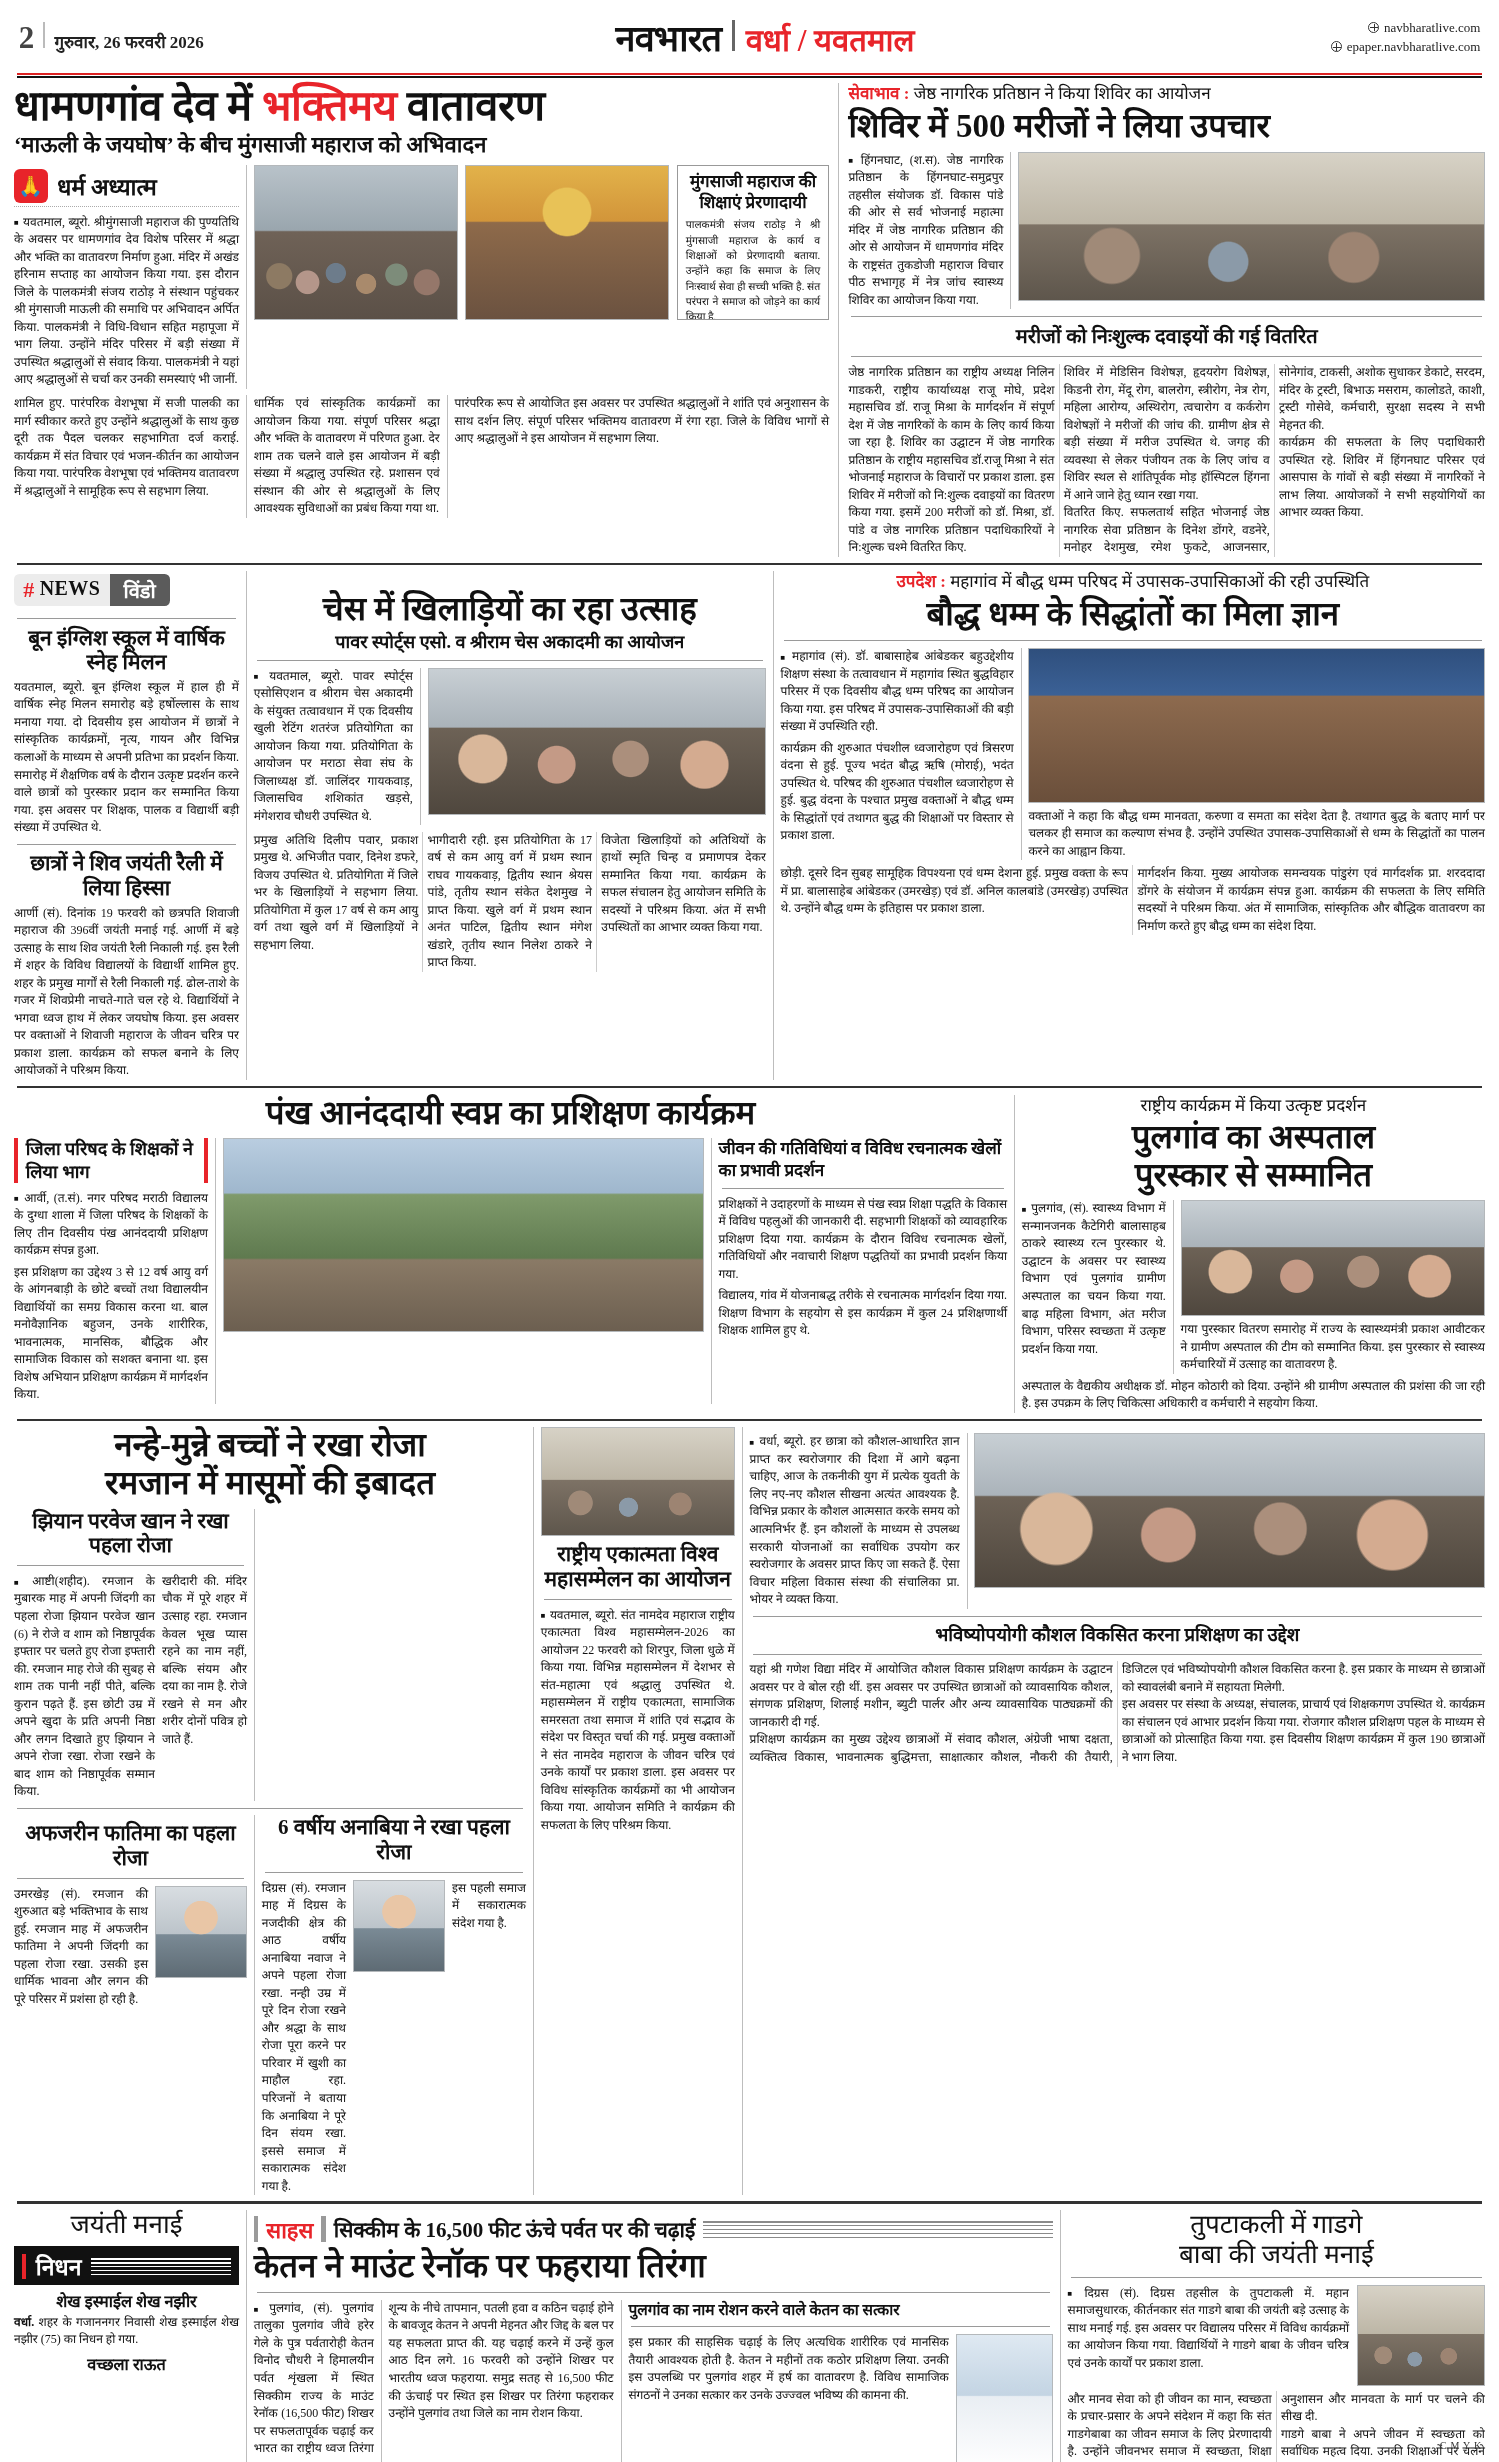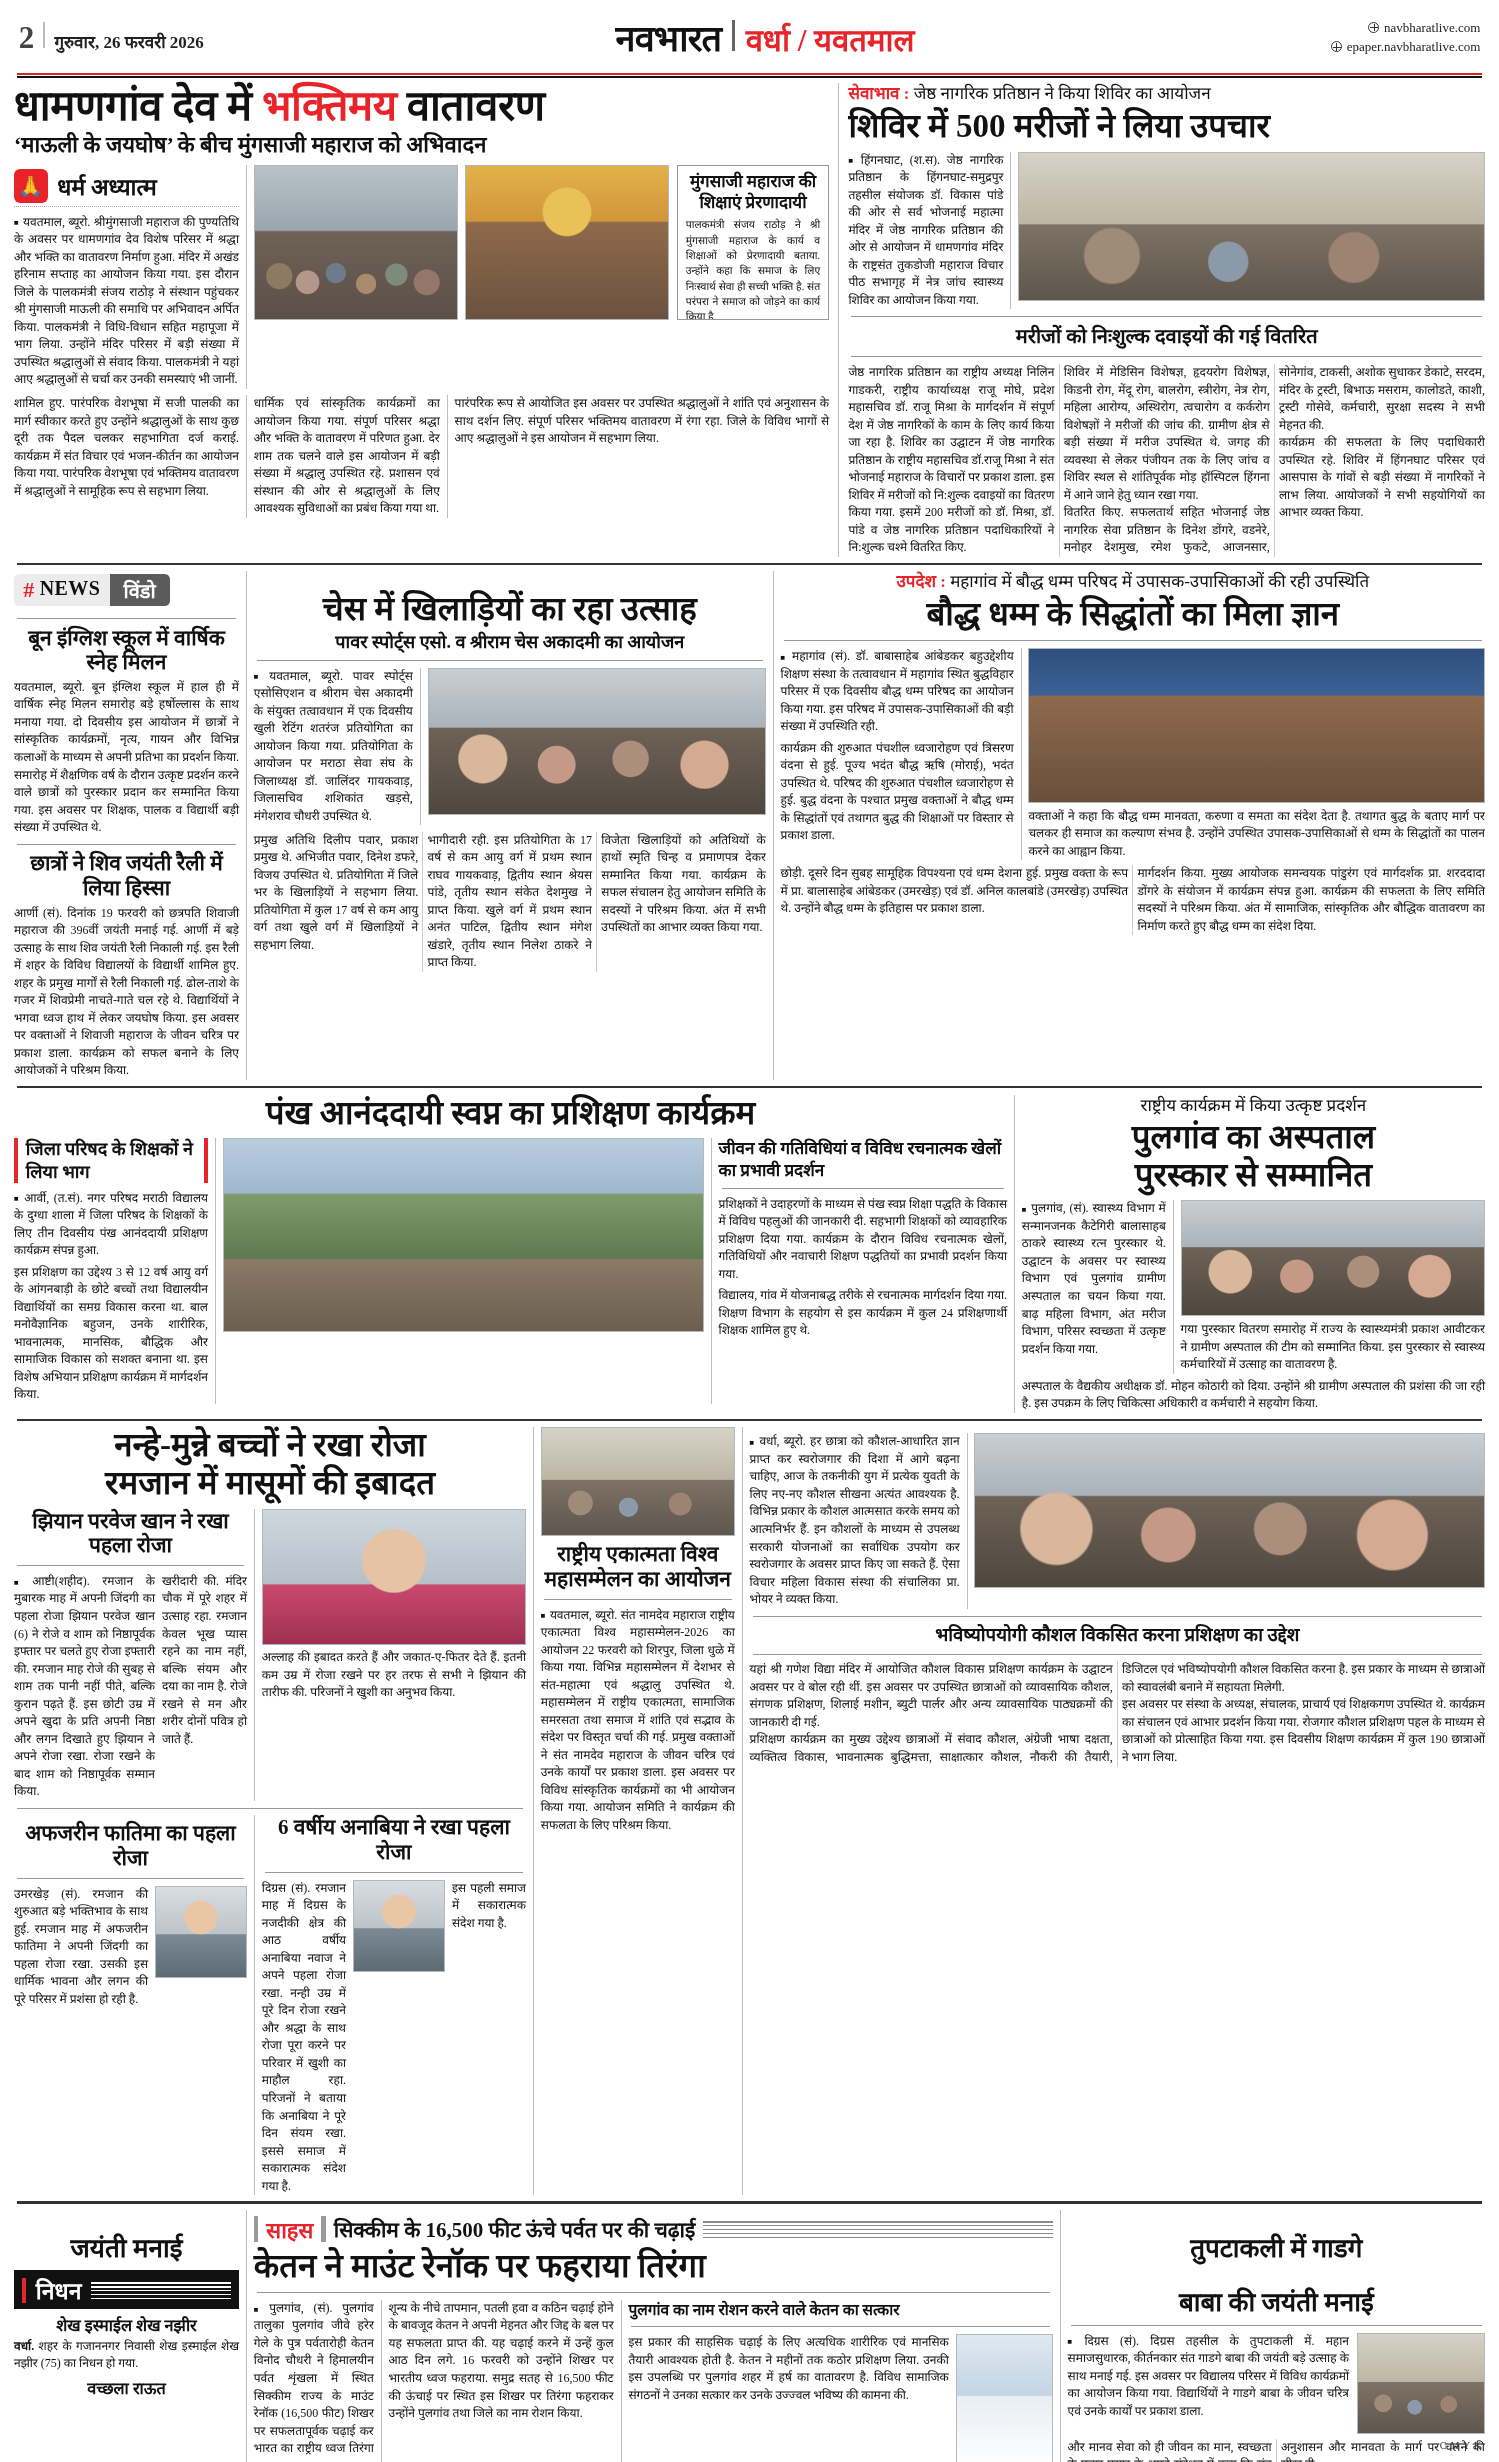--- a/index.html
+++ b/index.html
@@ -35,21 +35,21 @@
   .vsep { width:0.8px; background:#bdbdbd; margin:0 7px; flex:0 0 0.8px; }
   .hsep { height:0.8px; background:#9a9a9a; margin:7px 3.1px; }
   .hsep-thick { height:2.3px; background:#333; margin:6.2px 3.1px; }
 
   .col { }
 
   
   h1.head-xl { font-size:42px; font-weight:bold; line-height:1.12; letter-spacing:-0.4px; }
   h1.head-xl .red { color:#e8242a; }
   h2.head-lg { font-size:33px; font-weight:bold; line-height:1.14; }
-  h2.head-md { font-size:26px; font-weight:bold; line-height:1.16;margin-top:24px; }
+  h2.head-md { font-size:26px; font-weight:normal; line-height:1.16; }
   h3.head-sm { font-size:21px; font-weight:bold; line-height:1.18; }
   .sub-line { font-size:22px; font-weight:bold; line-height:1.2; margin-top:2.3px; }
   .sub-line2 { font-size:16.3px; font-weight:bold; line-height:1.25; }
   .kicker { font-size:17px; line-height:1.3; }
   .kicker .tag { color:#e8242a; font-weight:bold; }
   .body-txt { font-size:12px; line-height:1.46; text-align:justify; }
   .bullet:before { content:"\25A0"; font-size:7.8px; vertical-align:middle; margin-right:3.9px; color:#111; }
   .cols2 { column-count:2; column-gap:9.3px; column-rule:0.8px solid #ccc; }
   .cols3 { column-count:3; column-gap:9.3px; column-rule:0.8px solid #ccc; }
   .center { text-align:center; }
@@ -362,24 +362,20 @@
       <div class="band" style="margin-top:6.2px;">
         <div style="flex:0 0 233px;">
           <h3 class="head-sm center">झियान परवेज खान ने रखा पहला रोजा</h3>
           <div class="hsep"></div>
           <div style="display:flex; gap:7px;">
             <p class="body-txt bullet" style="flex:1;">आष्टी(शहीद). रमजान के मुबारक माह में अपनी जिंदगी का पहला रोजा झियान परवेज खान (6) ने रोजे व शाम को निष्ठापूर्वक इफ्तार पर चलते हुए रोजा इफ्तारी की. रमजान माह रोजे की सुबह से शाम तक पानी नहीं पीते, बल्कि कुरान पढ़ते हैं. इस छोटी उम्र में अपने खुदा के प्रति अपनी निष्ठा और लगन दिखाते हुए झियान ने अपने रोजा रखा. रोजा रखने के बाद शाम को निष्ठापूर्वक सम्मान किया.</p>
             <p class="body-txt" style="flex:0 0 85px;">खरीदारी की. मंदिर चौक में पूरे शहर में उत्साह रहा. रमजान केवल भूख प्यास रहने का नाम नहीं, बल्कि संयम और दया का नाम है. रोजे रखने से मन और शरीर दोनों पवित्र हो जाते हैं.</p>
           </div>
         </div>
         <div class="vsep"></div>
-        <div style="flex:1;">
-          <div class="photo child" style="width:100%; height:136px;"></div>
-          <p class="body-txt" style="margin-top:4.7px;">अल्लाह की इबादत करते हैं और जकात-ए-फितर देते हैं. इतनी कम उम्र में रोजा रखने पर हर तरफ से सभी ने झियान की तारीफ की. परिजनों ने खुशी का अनुभव किया.</p>
-        </div>
       </div>
       <div class="hsep"></div>
       <div class="band">
         <div style="flex:0 0 233px;margin-top:6px;">
           <h3 class="head-sm center">अफजरीन फातिमा का पहला रोजा</h3>
           <div class="hsep"></div>
           <div style="display:flex; gap:7px; align-items:flex-start;">
             <p class="body-txt" style="flex:1;">उमरखेड़ (सं). रमजान की शुरुआत बड़े भक्तिभाव के साथ हुई. रमजान माह में अफजरीन फातिमा ने अपनी जिंदगी का पहला रोजा रखा. उसकी इस धार्मिक भावना और लगन की पूरे परिसर में प्रशंसा हो रही है.</p>
             <div class="photo portrait" style="flex:0 0 92px; height:92px;"></div>
           </div>

